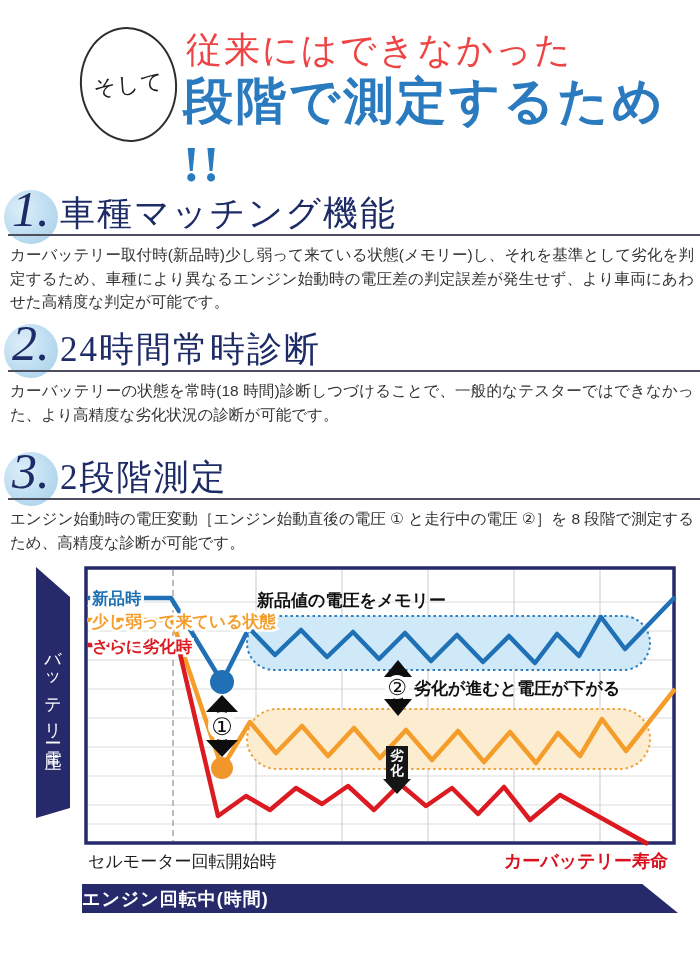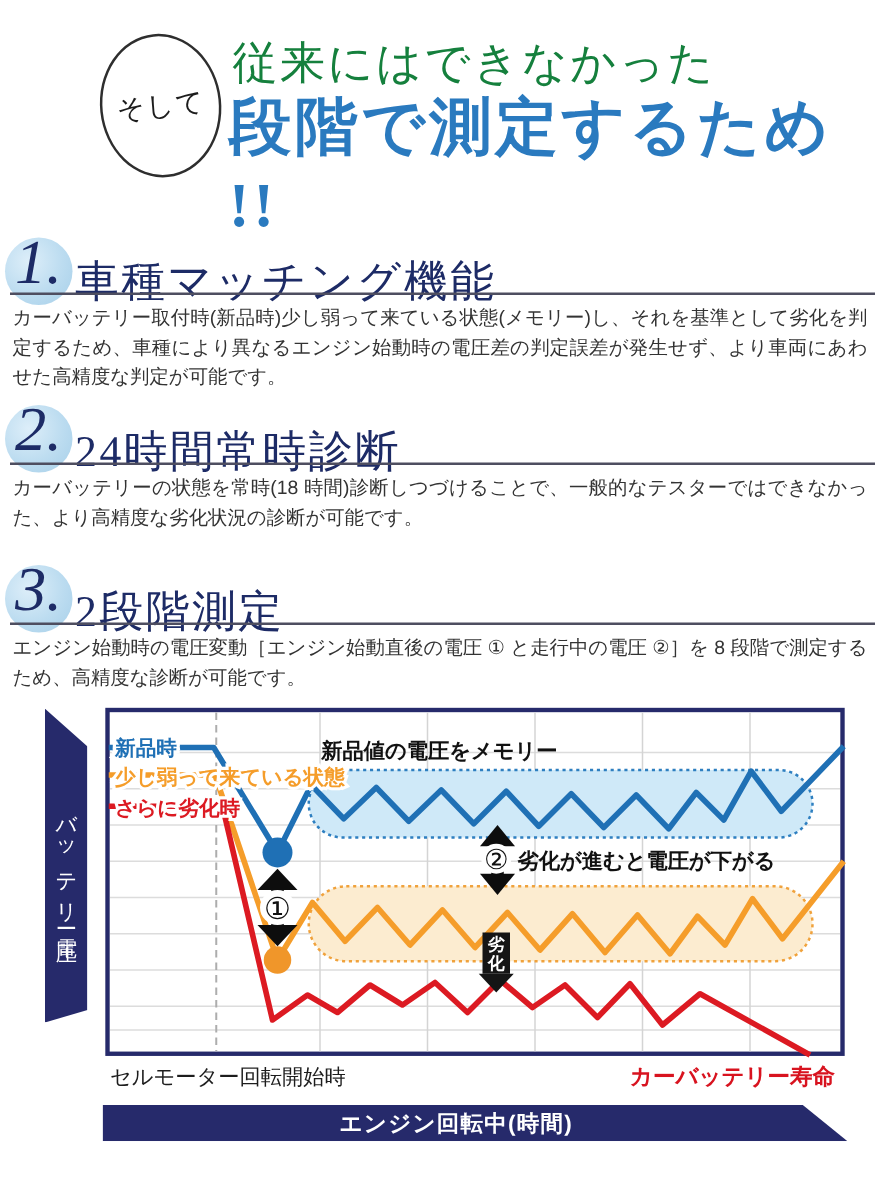--- a/index.html
+++ b/index.html
@@ -5,43 +5,43 @@
   html,body{margin:0;padding:0;background:#fff;}
   #page{position:relative;width:700px;height:960px;background:#fff;overflow:hidden;
         font-family:"Liberation Sans","DejaVu Sans",sans-serif;color:#333;}
   .abs{position:absolute;}
 
   
   .soshite-circle{left:80px;top:27px;width:93px;height:111px;border:2px solid #2e2e2e;
       border-radius:50%;transform:rotate(-6deg);display:flex;align-items:center;justify-content:center;}
   .soshite-text{font-size:22px;color:#1c1c1c;letter-spacing:1px;}
   .title-line1{left:186px;top:26px;font-family:"Liberation Serif","DejaVu Serif",serif;
-      font-size:36px;color:#15803d;letter-spacing:2px;}
+      font-size:36px;color:#ef4444;letter-spacing:2px;}
   .title-line2{left:183px;top:68px;font-family:"Liberation Serif","DejaVu Serif",serif;
       font-size:50px;font-weight:700;color:#2a7abf;letter-spacing:3px;}
 
   
   .num-badge{width:54px;height:54px;border-radius:50%;
       background:radial-gradient(circle at 35% 35%,#ddeef9 0%,#bcdcf0 55%,#a6cfe9 100%);}
   .num-text{font-family:"Liberation Serif","DejaVu Serif",serif;font-style:italic;
       font-size:50px;color:#1d2b66;line-height:1;}
   .sec-title{font-family:"Liberation Serif","DejaVu Serif",serif;font-size:35px;color:#1d2b66;
-      letter-spacing:2px;line-height:1;margin-top:12px;}
+      letter-spacing:2px;line-height:1;}
   .sec-line{height:2px;background:#4e4e60;left:8px;width:692px;}
   .sec-body{left:10px;width:684px;font-size:15.5px;line-height:1.52;color:#333;text-align:justify;}
 
   
   .ribbon{left:36px;top:567px;width:34px;height:251px;background:#262a6b;
       clip-path:polygon(0 0,100% 12%,100% 96%,0 100%);
       display:flex;align-items:center;justify-content:center;}
   .ribbon-text{writing-mode:vertical-rl;text-orientation:mixed;color:#fff;font-size:17px;
       letter-spacing:4px;font-weight:500;}
   .x-banner{left:82px;top:884px;width:596px;height:29px;background:#262a6b;
       clip-path:polygon(0 0,94% 0,100% 100%,0 100%);
-      display:flex;align-items:center;justify-content:center;}
+      display:flex;align-items:center;justify-content:flex-start;}
   .x-banner-text{color:#fff;font-size:18px;font-weight:700;letter-spacing:1px;margin-right:30px;}
 
   svg text{font-family:"Liberation Sans","DejaVu Sans",sans-serif;}
   .legend-t{font-size:16.5px;font-weight:700;stroke:#fff;stroke-width:5px;paint-order:stroke;}
   .anno-t{font-size:17px;font-weight:700;fill:#111;}
   .axis-t{font-size:17px;fill:#1d1d1d;font-weight:500;}
   .life-t{font-size:18px;font-weight:700;fill:#d8131f;}
   .circnum{font-size:24px;fill:#111;text-anchor:middle;}
   .tag-t{font-size:13.5px;fill:#fff;text-anchor:middle;font-weight:700;}
 </style>

